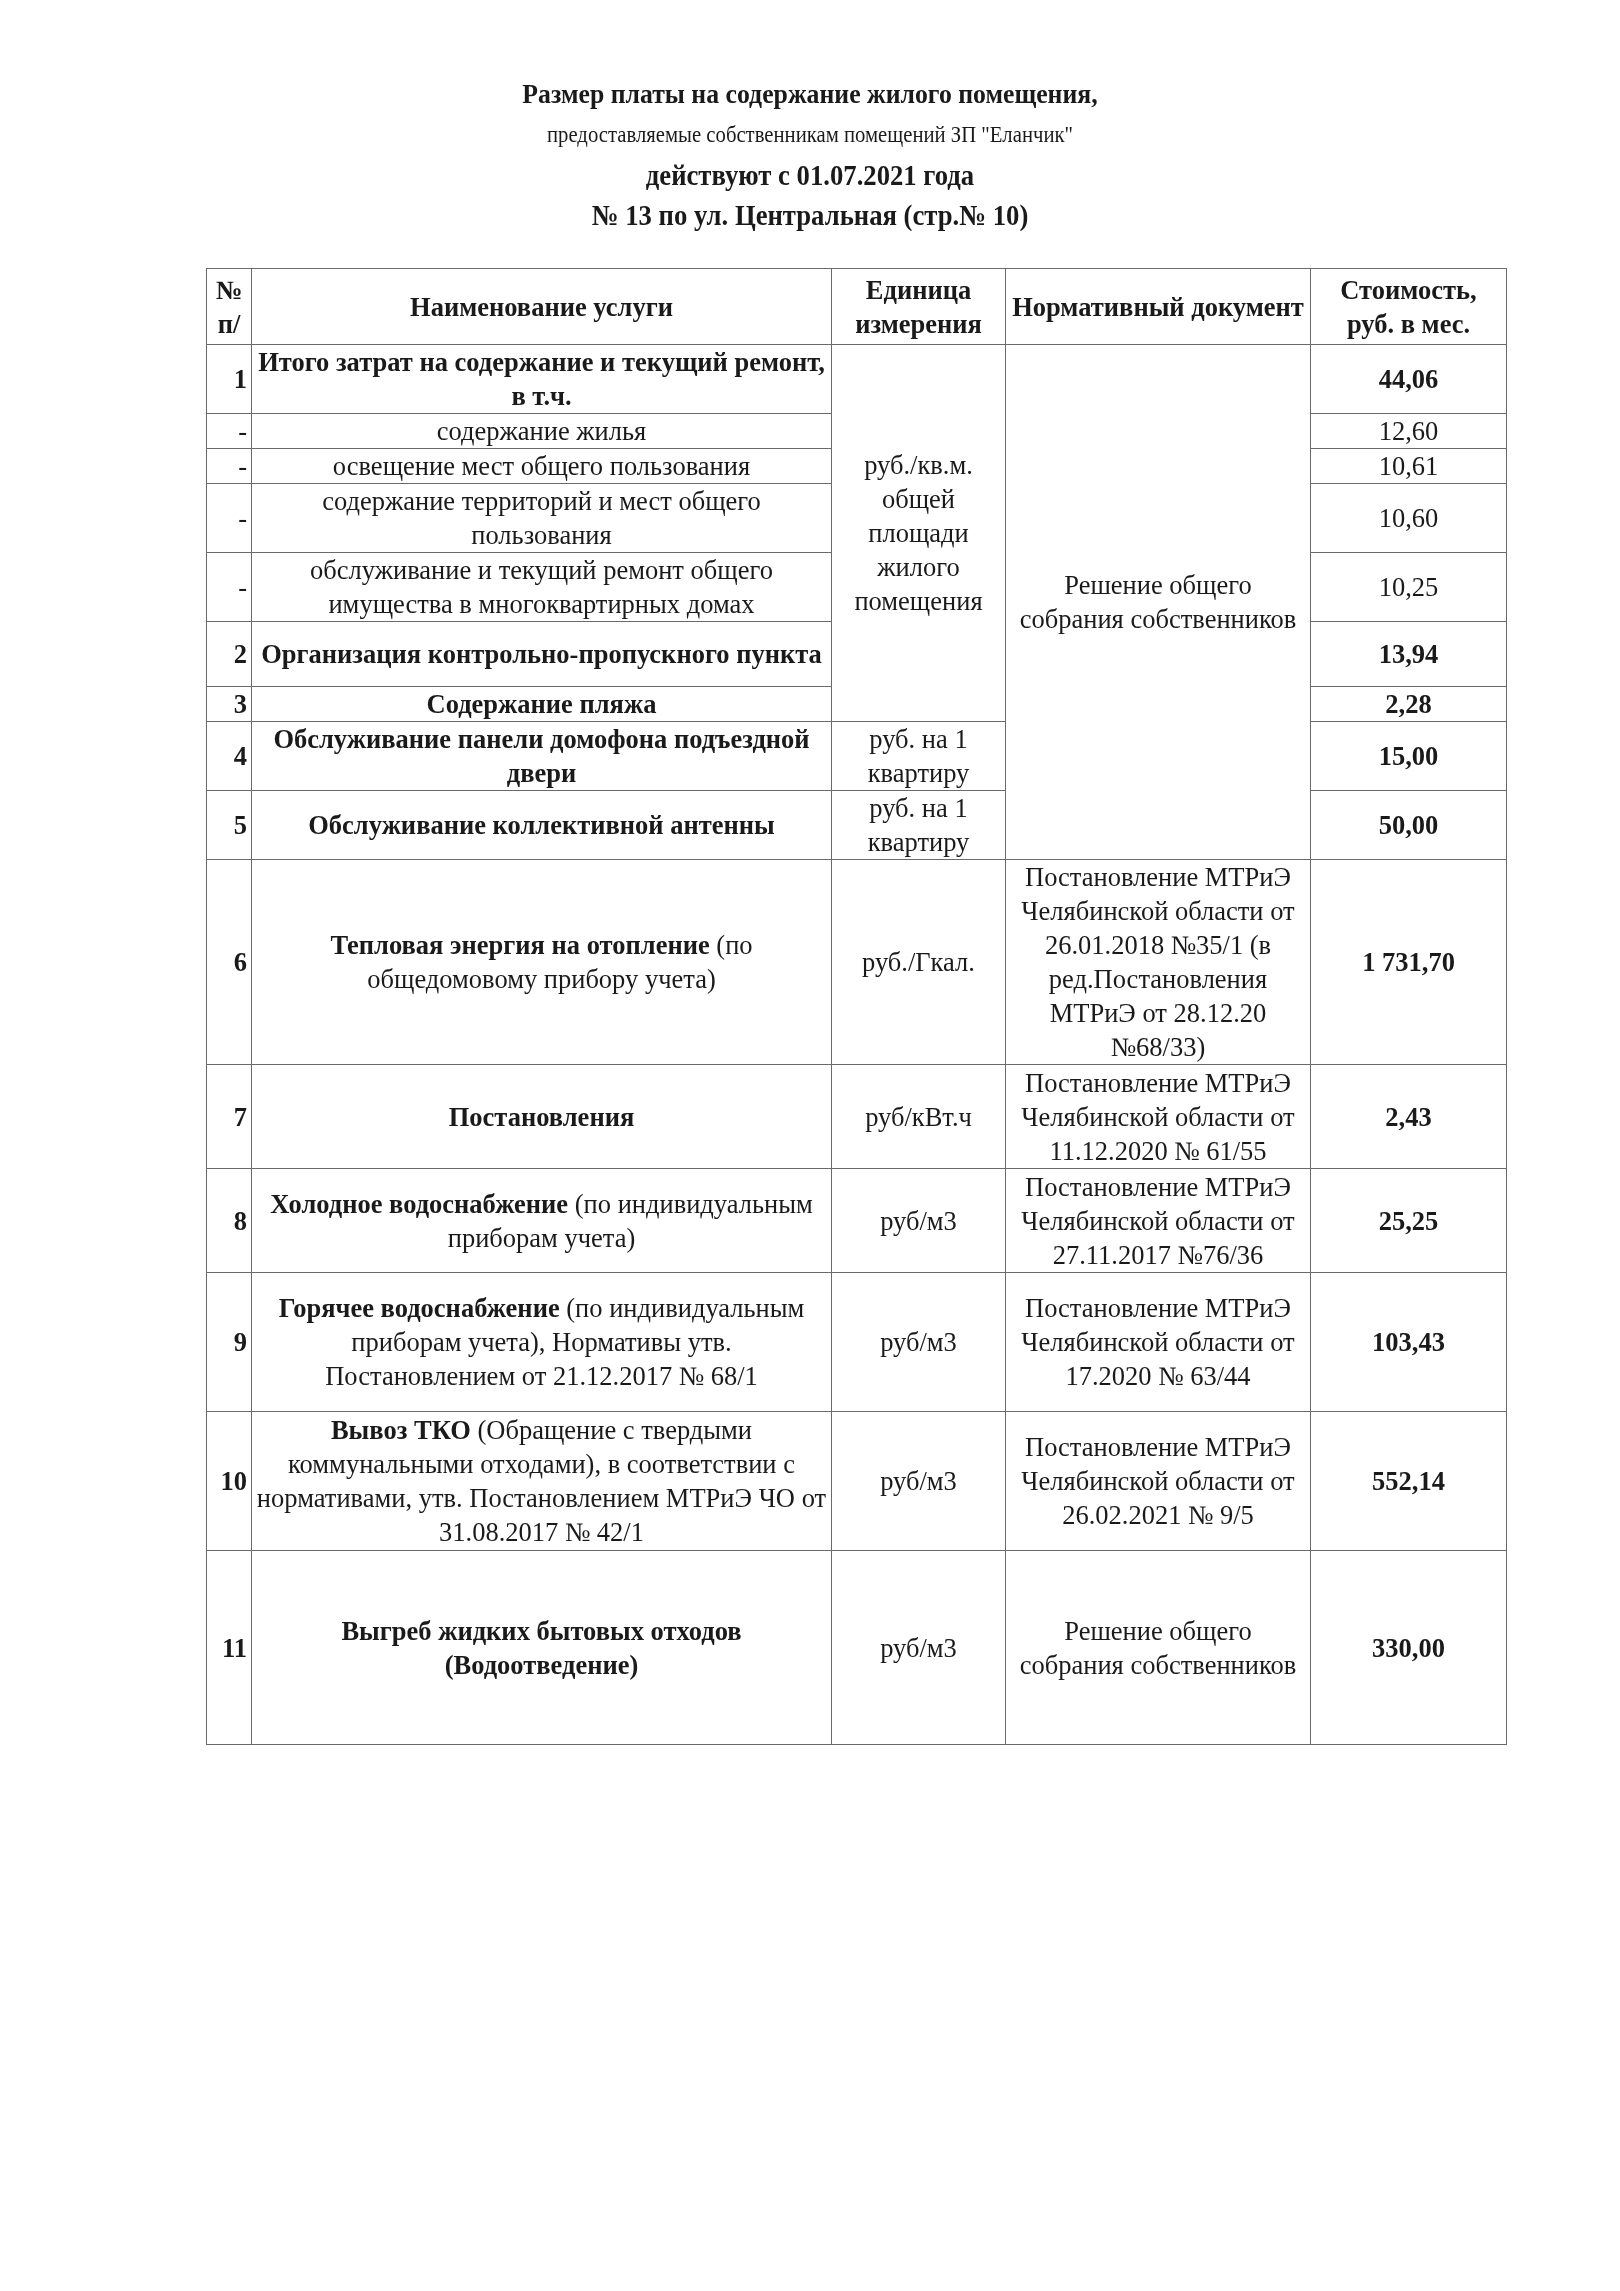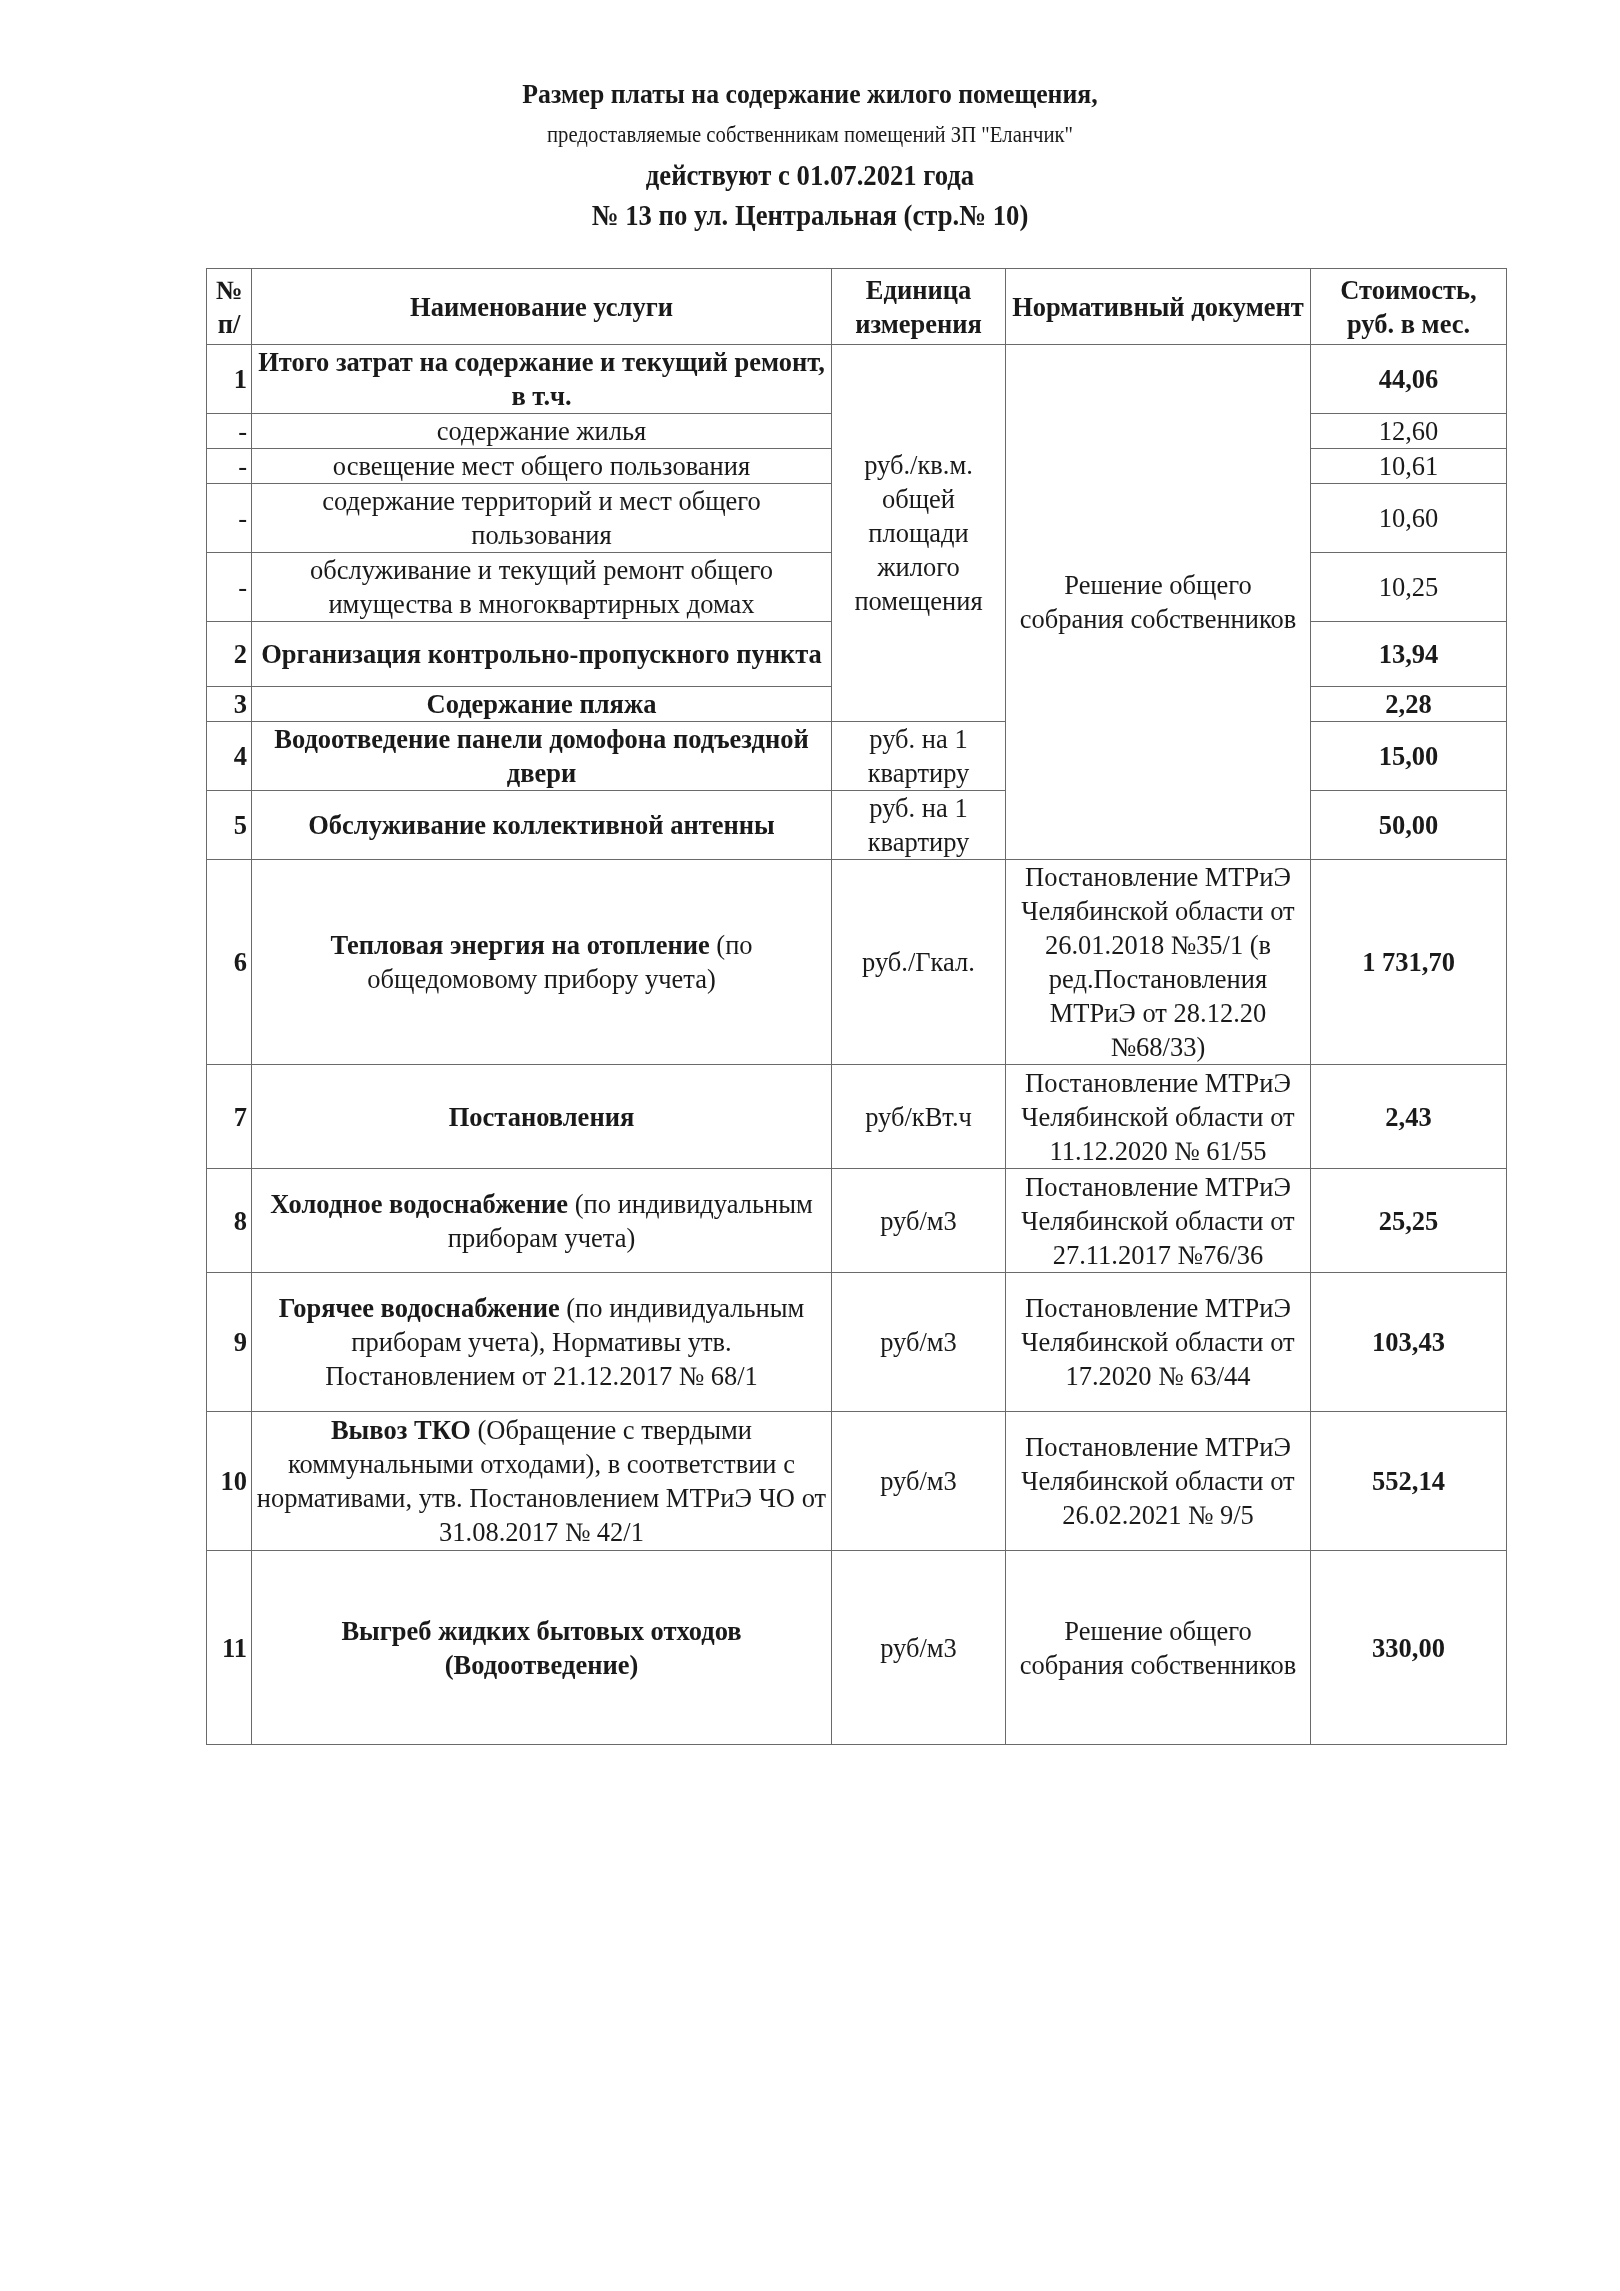--- a/index.html
+++ b/index.html
@@ -110,21 +110,21 @@
     <td class="name bold">Организация контрольно-пропускного пункта</td>
     <td class="cost bold">13,94</td>
   </tr>
   <tr class="r3">
     <td class="n">3</td>
     <td class="name bold">Содержание пляжа</td>
     <td class="cost bold">2,28</td>
   </tr>
   <tr class="r4">
     <td class="n">4</td>
-    <td class="name bold">Водоотведение панели домофона подъездной двери</td>
+    <td class="name bold">Обслуживание панели домофона подъездной двери</td>
     <td class="unit">руб. на 1 квартиру</td>
     <td class="cost bold">15,00</td>
   </tr>
   <tr class="r5">
     <td class="n">5</td>
     <td class="name bold">Обслуживание коллективной антенны</td>
     <td class="unit">руб. на 1 квартиру</td>
     <td class="cost bold">50,00</td>
   </tr>
 

